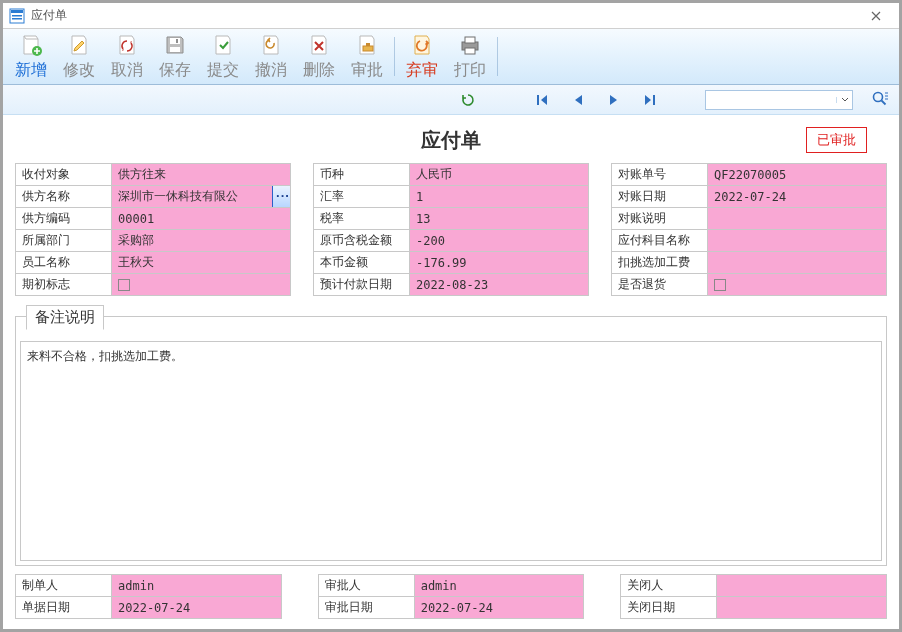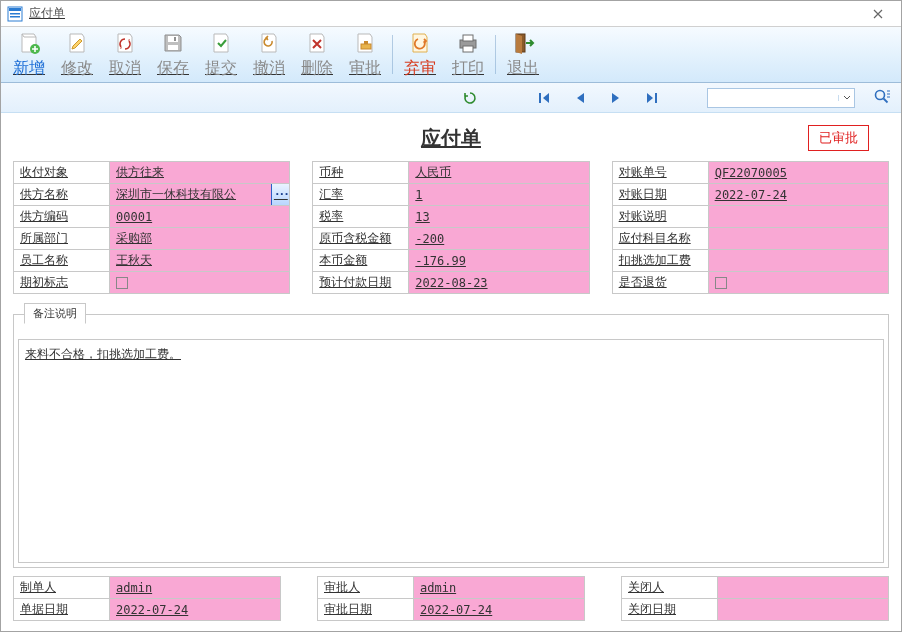--- a/index.html
+++ b/index.html
@@ -6,25 +6,24 @@
   body {
     margin: 0;
     font-family: "Microsoft YaHei", "SimSun", sans-serif;
     font-size: 12px;
     background: #fff;
     color: #333;
   }
   .window {
     width: 902px;
     height: 632px;
-    border: 1px solid #a3a3a3;
+    border: 3px solid #a3a3a3;
     display: flex;
     flex-direction: column;
     background: #fff;
-    text-decoration: underline;
   }
   .titlebar {
     height: 26px;
     background: #fff;
     display: flex;
     align-items: center;
     padding: 0 6px;
     border-bottom: 1px solid #d0d0d0;
   }
   .title-icon {
@@ -199,21 +198,21 @@
   }
   .remarks-tab {
     position: absolute;
     top: -12px;
     left: 10px;
     background: #fff;
     border: 1px solid #c8c8c8;
     border-bottom: 1px solid #fff;
     padding: 2px 8px;
     font-family: "SimSun", serif;
-    font-size: 11px;
+    font-size: 15px;
   }
   .remarks-body {
     margin: 24px 4px 4px;
     border: 1px solid #c8c8c8;
     flex: 1;
     padding: 6px;
     font-family: "SimSun", serif;
   }
 
   .footer-fields {
@@ -341,30 +340,20 @@
       <span class="ico">
         <svg width="26" height="26" viewBox="0 0 26 26">
             <rect x="5" y="10" width="16" height="8" fill="#9a9a9a" stroke="#6f6f6f"></rect>
             <rect x="8" y="5" width="10" height="6" fill="#fff" stroke="#6f6f6f"></rect>
             <rect x="8" y="16" width="10" height="6" fill="#fff" stroke="#6f6f6f"></rect>
           </svg>
       </span>
       <span class="tb-lbl lbl-grey">打印</span>
     </div>
     <div class="tb-sep"></div>
-    <div class="tb-btn">
-      <span class="ico">
-        <svg width="26" height="26" viewBox="0 0 26 26">
-            <rect x="6" y="4" width="9" height="18" fill="#8a5a2a" stroke="#5f3d1c"></rect>
-            <path d="M6 4 l6 2 v18 l-6 -2 z" fill="#b97b3e"></path>
-            <path d="M16 13 h7 M20 10 l3 3 l-3 3" fill="none" stroke="#2e8b2e" stroke-width="2"></path>
-          </svg>
-      </span>
-      <span class="tb-lbl lbl-grey">退出</span>
-    </div>
   </div>
 
   <div class="navbar">
     <span class="nav-btn">
       <svg width="16" height="16" viewBox="0 0 16 16">
           <path d="M8 3 a5 5 0 1 1 -4.5 2.8" fill="none" stroke="#2e8b2e" stroke-width="1.6"></path>
           <path d="M3 3 v3 h3" fill="none" stroke="#2e8b2e" stroke-width="1.6"></path>
         </svg>
     </span>
     <div style="width:20px"></div>

